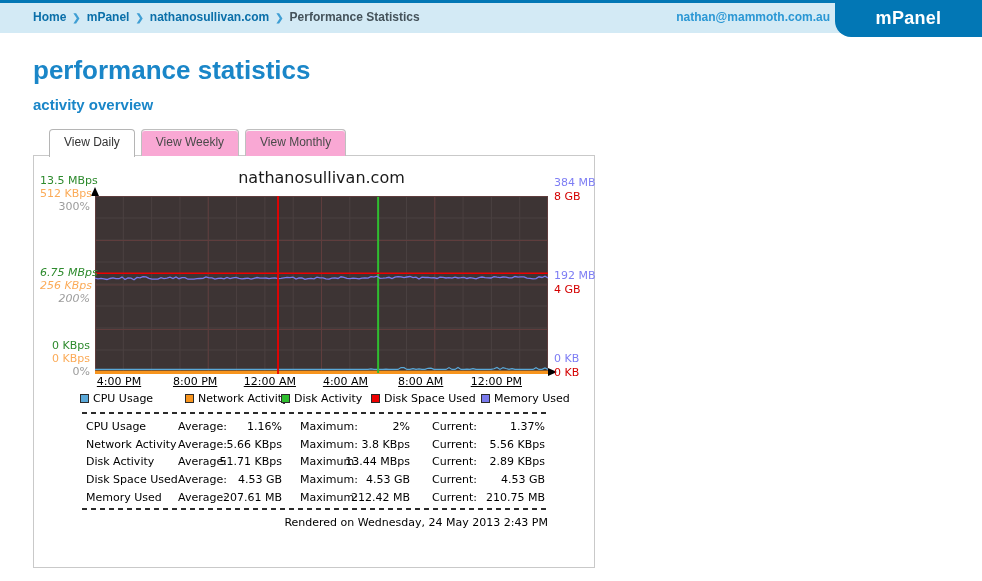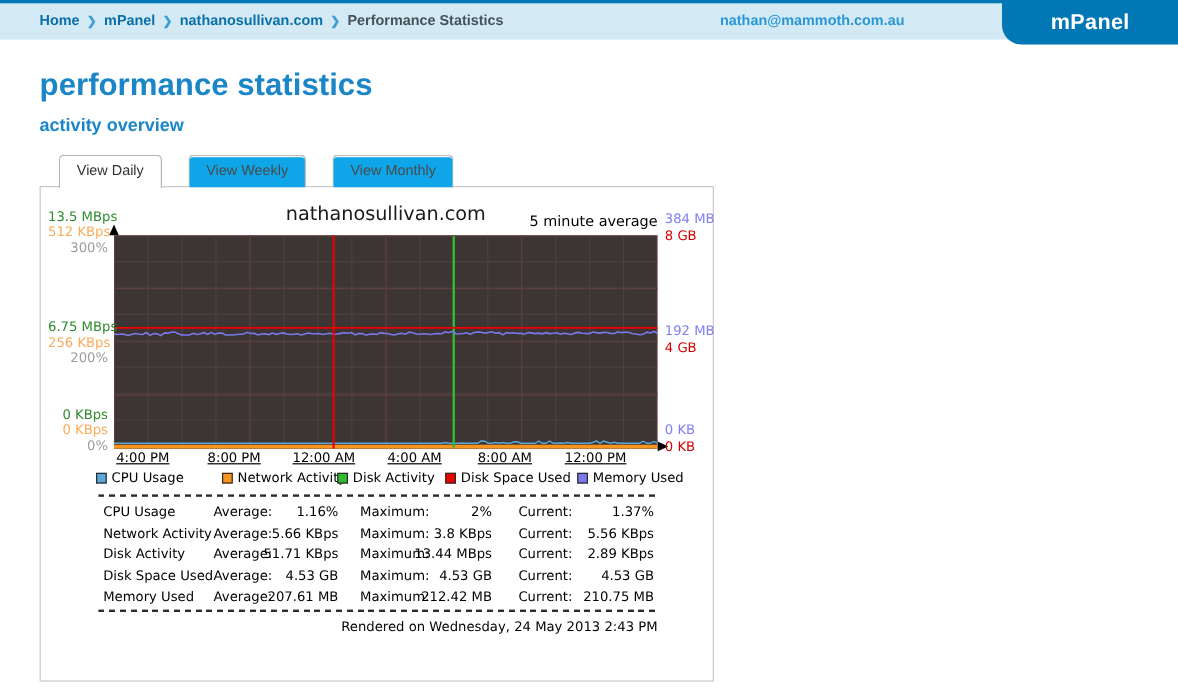--- a/index.html
+++ b/index.html
@@ -6,34 +6,34 @@
   html,body { width:982px; height:581px; background:#fff; overflow:hidden;
               font-family:"Liberation Sans", sans-serif; }
 
   
   .topstrip { position:absolute; top:0; left:0; width:982px; height:3px; background:#0277b5; }
   .topband  { position:absolute; top:3px; left:0; width:982px; height:30px; background:#d3eaf5; }
   .crumbs   { position:absolute; top:10px; left:33px; font-size:12px; white-space:nowrap; }
   .crumb-link { color:#0a6fa9; font-weight:bold; text-decoration:none; cursor:pointer; }
   .crumb-last { color:#44525a; font-weight:bold; }
   .crumb-sep  { color:#3f9fd4; font-size:10px; font-weight:bold; padding:0 6px; }
-  .email    { position:absolute; top:10px; left:600px; width:230px; 
+  .email    { position:absolute; top:10px; left:600px; width:230px; text-align:right;
               font-size:12px; font-weight:bold; color:#2a97d4; cursor:pointer; }
   .brandtab { position:absolute; top:0; right:0; width:147px; height:37px; background:#0277b5;
               border-bottom-left-radius:16px; color:#fff; font-size:18px; font-weight:bold;
               text-align:center; line-height:36px; letter-spacing:.3px; }
 
   
   .h1 { position:absolute; top:55px; left:33px; font-size:26px; font-weight:bold; color:#1a86c8; }
   .h2 { position:absolute; top:96px; left:33px; font-size:15px; font-weight:bold; color:#1a86c8; }
 
   
-  .tabs { position:absolute; top:129px; left:49px; display:flex; gap:22px; z-index:3; }
+  .tabs { position:absolute; top:129px; left:49px; display:flex; gap:6px; z-index:3; }
   .tab  { height:27px; padding:0 14px; line-height:25px; font-size:12px; color:#4a4a4a;
-          background:#0ea5e9; border:1px solid #bfbfbf; border-bottom:none;
+          background:#f9a8d4; border:1px solid #bfbfbf; border-bottom:none;
           border-radius:4px 4px 0 0; cursor:pointer; white-space:nowrap;
           box-shadow: inset 0 1px 0 #f7f7f7; }
   .tab.active { background:#fff; height:28px; color:#333; border-color:#b5b5b5; box-shadow:none; }
 
   
   .panel { position:absolute; top:155px; left:33px; width:562px; height:413px;
            background:#fff; border:1px solid #c9c9c9; z-index:2; }
 
   
   .chart { position:absolute; left:6px; top:12px; width:530px; height:372px;
@@ -80,21 +80,20 @@
 
 <div class="tabs">
     <div class="tab active">View Daily</div>
     <div class="tab">View Weekly</div>
     <div class="tab">View Monthly</div>
   </div>
 
 <div class="panel">
   <div class="chart">
     <div class="c-title">nathanosullivan.com</div>
-    <div class="c-sub">5 minute average</div>
     <div class="arrow-up"></div>
     <div class="arrow-right"></div>
     <svg class="plot" id="plot" width="453" height="178">
         <rect x="0" y="0" width="453" height="178" fill="#3d3434"></rect>
         <line x1="28.3125" y1="0" x2="28.3125" y2="178" stroke="#4b4141" stroke-width="1"></line>
         <line x1="56.625" y1="0" x2="56.625" y2="178" stroke="#4b4141" stroke-width="1"></line>
         <line x1="84.9375" y1="0" x2="84.9375" y2="178" stroke="#4b4141" stroke-width="1"></line>
         <line x1="113.25" y1="0" x2="113.25" y2="178" stroke="#4b4141" stroke-width="1"></line>
         <line x1="141.5625" y1="0" x2="141.5625" y2="178" stroke="#4b4141" stroke-width="1"></line>
         <line x1="169.875" y1="0" x2="169.875" y2="178" stroke="#4b4141" stroke-width="1"></line>
@@ -128,21 +127,21 @@
         <path d="M0 82.2 L3 82.8 L6 82.3 L9 82.8 L12 83.5 L15 82.5 L18 81.9 L21 82.6 L24 82.7 L27 81.1 L30 83.5 L33 82.0 L36 82.1 L39 83.7 L42 81.4 L45 81.8 L48 80.7 L51 80.8 L54 82.3 L57 83.2 L60 83.2 L63 83.2 L66 81.7 L69 82.7 L72 82.2 L75 81.2 L78 82.6 L81 80.9 L84 82.7 L87 81.6 L90 81.6 L93 83.2 L96 83.1 L99 83.1 L102 82.7 L105 82.5 L108 82.3 L111 80.9 L114 81.9 L117 81.8 L120 83.1 L123 82.4 L126 82.1 L129 82.8 L132 81.5 L135 82.6 L138 81.9 L141 81.4 L144 82.3 L147 82.8 L150 82.5 L153 82.2 L156 83.1 L159 82.3 L162 81.5 L165 82.2 L168 82.1 L171 82.0 L174 82.7 L177 82.1 L180 81.8 L183 82.7 L186 82.3 L189 81.8 L192 81.3 L195 81.7 L198 81.1 L201 83.0 L204 82.0 L207 81.9 L210 83.4 L213 82.6 L216 82.3 L219 82.8 L222 81.2 L225 81.8 L228 81.9 L231 82.8 L234 83.1 L237 82.1 L240 81.8 L243 82.5 L246 80.8 L249 81.3 L252 82.4 L255 82.6 L258 82.2 L261 82.3 L264 82.8 L267 82.1 L270 81.9 L273 82.1 L276 80.6 L279 81.2 L282 80.2 L285 82.3 L288 82.2 L291 81.9 L294 81.3 L297 82.6 L300 81.1 L303 80.6 L306 80.9 L309 81.7 L312 81.0 L315 80.5 L318 81.7 L321 81.2 L324 83.0 L327 81.2 L330 81.5 L333 81.3 L336 81.9 L339 81.7 L342 82.5 L345 81.2 L348 81.4 L351 82.0 L354 81.6 L357 82.2 L360 81.2 L363 82.0 L366 81.7 L369 81.3 L372 82.5 L375 81.7 L378 82.2 L381 82.8 L384 81.6 L387 81.0 L390 81.7 L393 81.9 L396 82.0 L399 80.7 L402 81.2 L405 81.6 L408 81.0 L411 81.1 L414 81.9 L417 81.9 L420 80.5 L423 81.2 L426 80.8 L429 80.9 L432 82.1 L435 82.3 L438 82.9 L441 82.6 L444 80.8 L447 81.5 L450 80.2 L453 81.9" fill="none" stroke="#7a7aec" stroke-width="1.3"></path>
         <line x1="183.012" y1="0" x2="183.012" y2="178" stroke="#ee0000" stroke-width="1.8"></line>
         <line x1="0" y1="77.25200000000001" x2="453" y2="77.25200000000001" stroke="#ee0000" stroke-width="1.6"></line>
       </svg>
     <div id="ylabels">
         <div class="yl" style="top: 6px;">
           <div style="color: rgb(45, 138, 45);">13.5 MBps</div>
           <div style="color: rgb(251, 171, 88);">512 KBps</div>
           <div style="color: rgb(156, 156, 156);">300%</div>
         </div>
-        <div class="yl" style="top: 98px;">
+        <div class="yl" style="top: 98px; font-style: italic;">
           <div style="color: rgb(45, 138, 45);">6.75 MBps</div>
           <div style="color: rgb(251, 171, 88);">256 KBps</div>
           <div style="color: rgb(156, 156, 156);">200%</div>
         </div>
         <div class="yl" style="top: 171px;">
           <div style="color: rgb(45, 138, 45);">0 KBps</div>
           <div style="color: rgb(251, 171, 88);">0 KBps</div>
           <div style="color: rgb(156, 156, 156);">0%</div>
         </div>
       </div>

